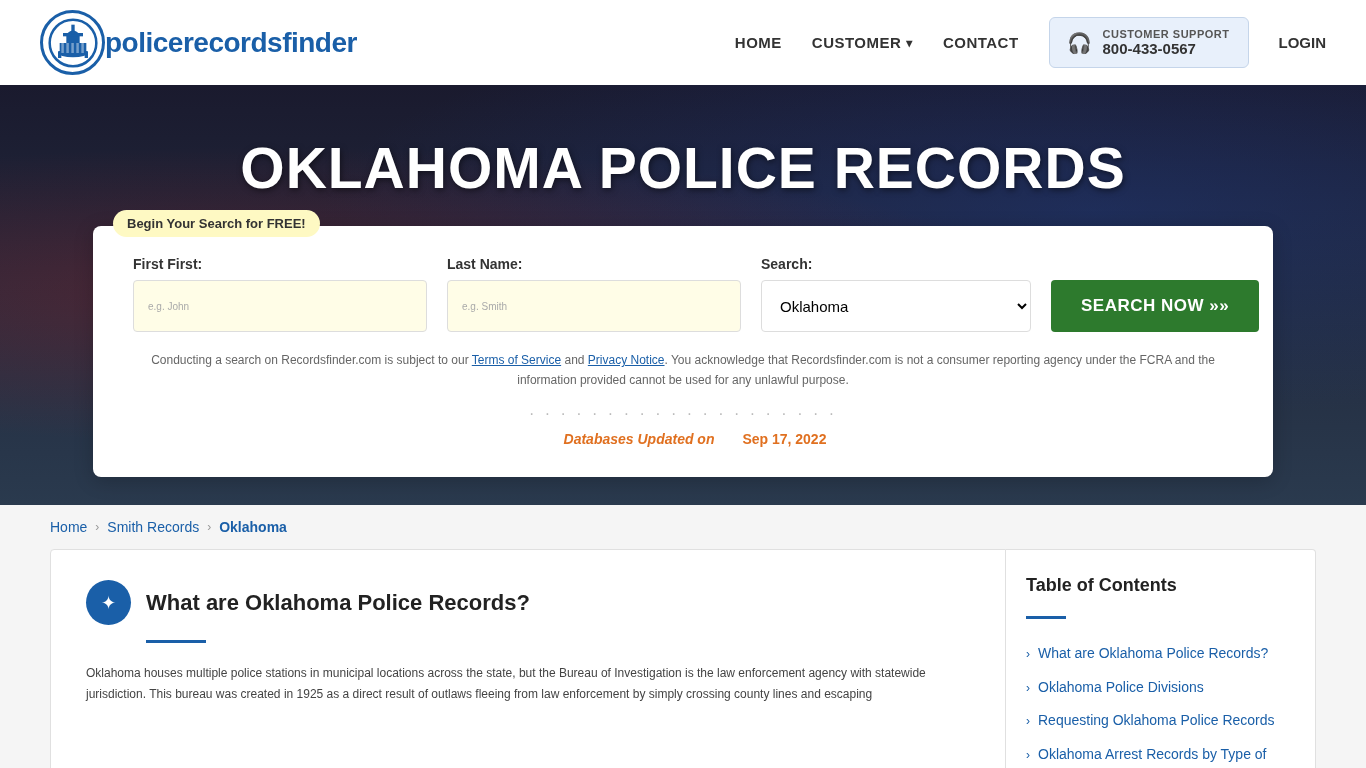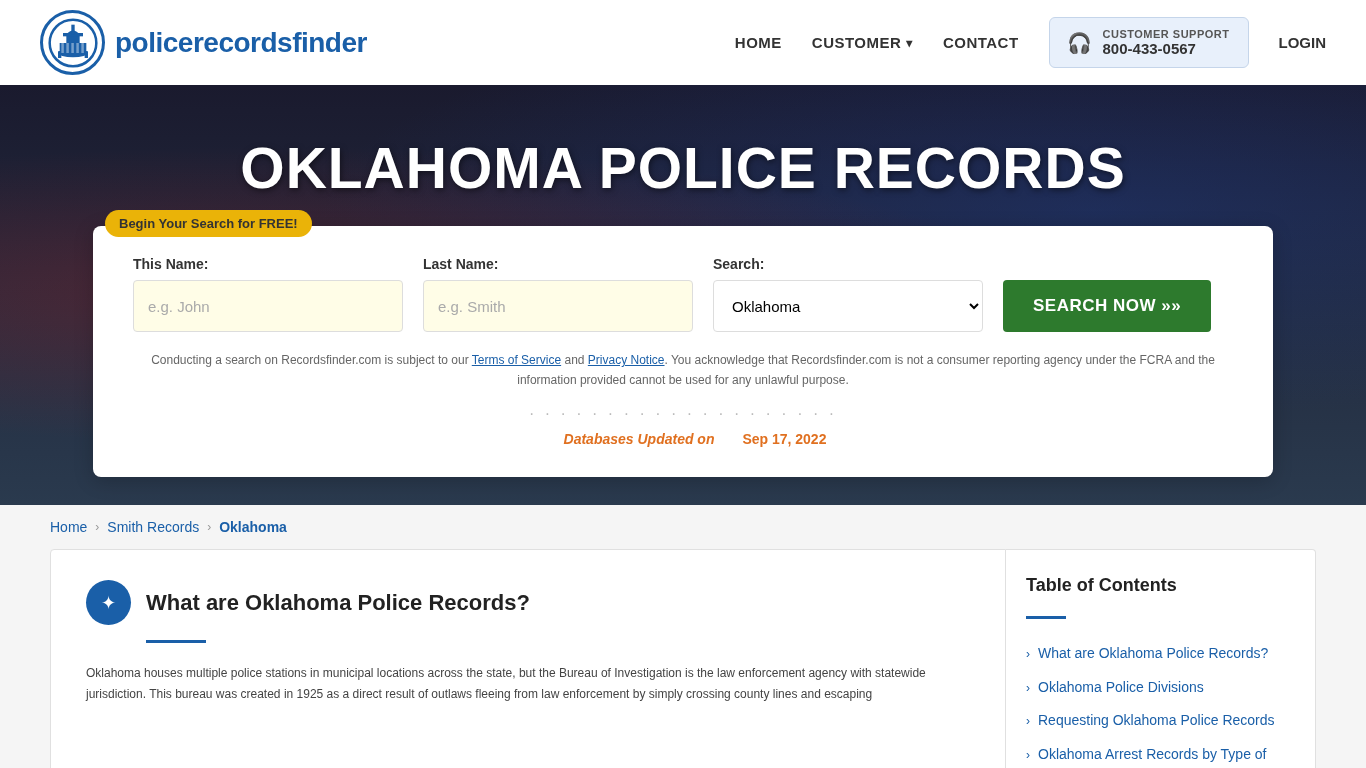--- a/index.html
+++ b/index.html
@@ -11,21 +11,20 @@
       display: flex;
       align-items: center;
       justify-content: space-between;
       padding: 10px 40px;
       box-shadow: 0 2px 4px rgba(0,0,0,0.1);
       height: 85px;
     }
     .logo-area {
       display: flex;
       align-items: center;
-      gap: 10px;
     }
     .logo-circle {
       width: 65px;
       height: 65px;
       border-radius: 50%;
       border: 3px solid #1a5fa8;
       display: flex;
       align-items: center;
       justify-content: center;
       background: #fff;
@@ -137,52 +136,52 @@
       position: relative;
       z-index: 2;
       background: #fff;
       border-radius: 8px;
       padding: 30px 40px 30px;
       margin-top: 25px;
       width: 1180px;
       box-shadow: 0 4px 20px rgba(0,0,0,0.2);
     }
     .free-badge {
-      background: #eab308;
+      background: #fef9c3;
       color: #333;
       font-size: 13px;
       font-weight: 700;
       padding: 6px 14px;
       border-radius: 20px;
       position: absolute;
       top: -16px;
-      left: 12px;
+      left: 20px;
     }
     .search-row {
       display: flex;
       align-items: flex-end;
       gap: 20px;
     }
     .field-group {
       display: flex;
       flex-direction: column;
       gap: 8px;
     }
     .field-group label {
       font-size: 14px;
       font-weight: 600;
       color: #333;
     }
     .text-input {
-      width: 270px;
+      width: 294px;
       height: 52px;
       border: 1px solid #ddd;
       border-radius: 4px;
       padding: 0 14px;
-      font-size: 15px;
+      font-size: 10px;
       background: #fffde7;
       color: #888;
     }
     .text-input::placeholder { color: #aaa; }
     .state-select {
       width: 270px;
       height: 52px;
       border: 1px solid #ddd;
       border-radius: 4px;
       padding: 0 14px;
@@ -392,21 +391,21 @@
 
 <section class="hero">
   <div class="hero-bg"></div>
   <h1 class="hero-title">OKLAHOMA POLICE RECORDS</h1>
 
   <div class="search-card">
     <span class="free-badge">Begin Your Search for FREE!</span>
 
     <div class="search-row">
       <div class="field-group">
-        <label>This Name:</label>
+        <label>First First:</label>
         <input class="text-input" type="text" placeholder="e.g. John" style="">
       </div>
       <div class="field-group">
         <label>Last Name:</label>
         <input class="text-input" type="text" placeholder="e.g. Smith" style="">
       </div>
       <div class="field-group">
         <label>Search:</label>
         <select class="state-select">
           <option>Oklahoma</option>

